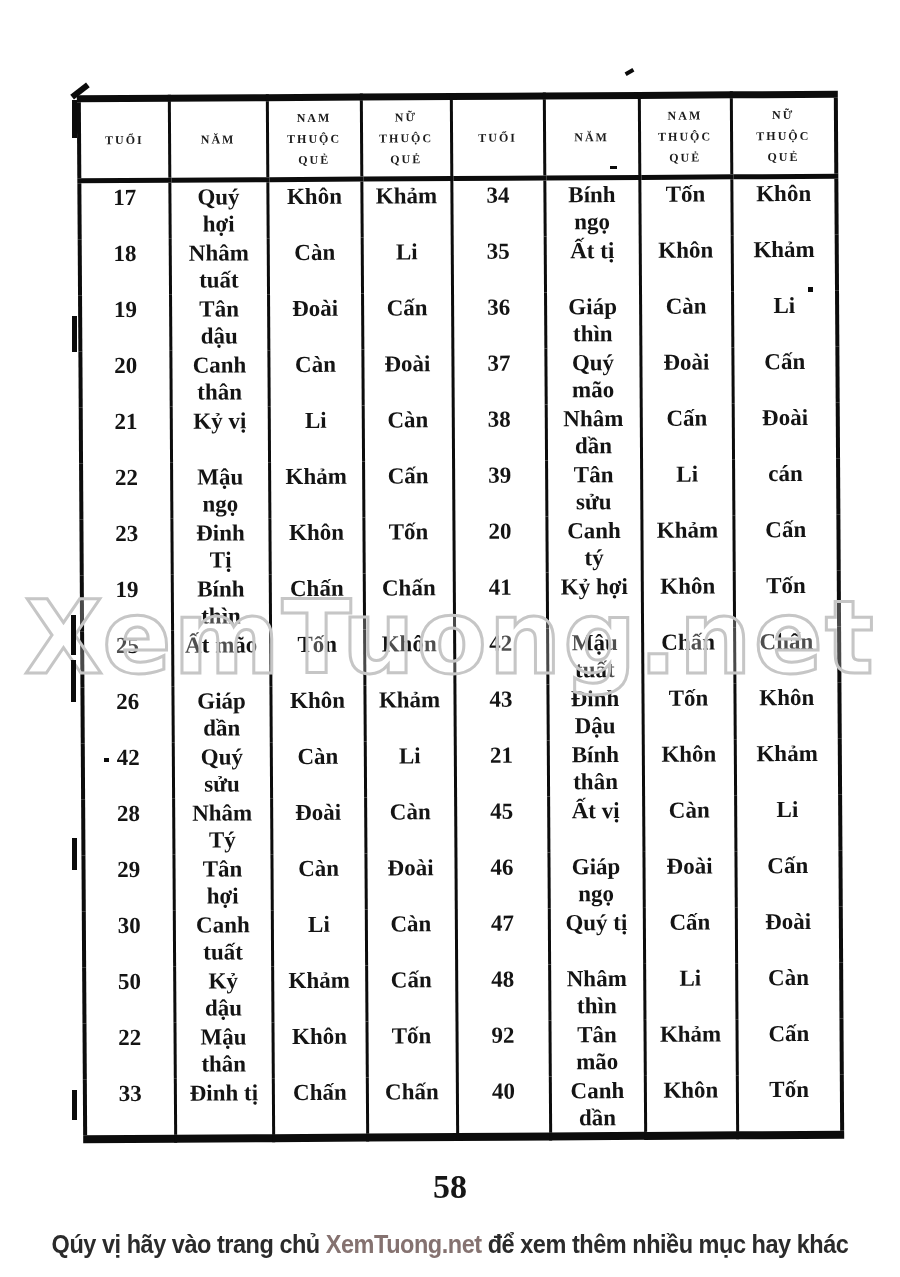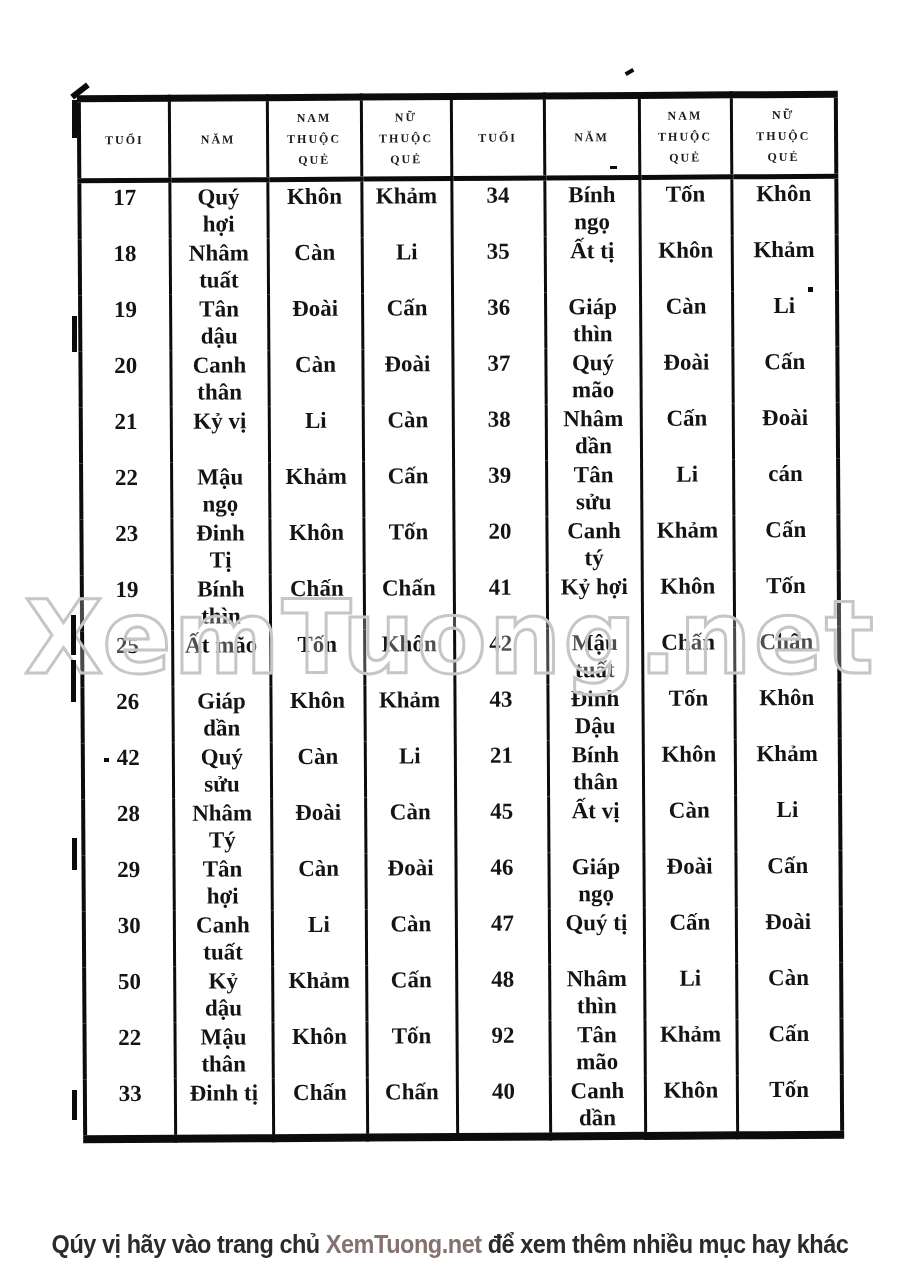--- a/index.html
+++ b/index.html
@@ -386,16 +386,17 @@
           <td>Canh
 dần</td>
           <td>Khôn</td>
           <td>Tốn</td>
         </tr>
       </tbody>
   </table>
 
   <div class="watermark">XemTuong.net</div>
 
+  <div class="page-number">58</div>
 
   <div class="footer"><span>Qúy vị hãy vào trang chủ </span><span class="site-link">XemTuong.net</span><span> để xem thêm nhiều mục hay khác</span></div>
 
 </div>
 
 </body></html>

